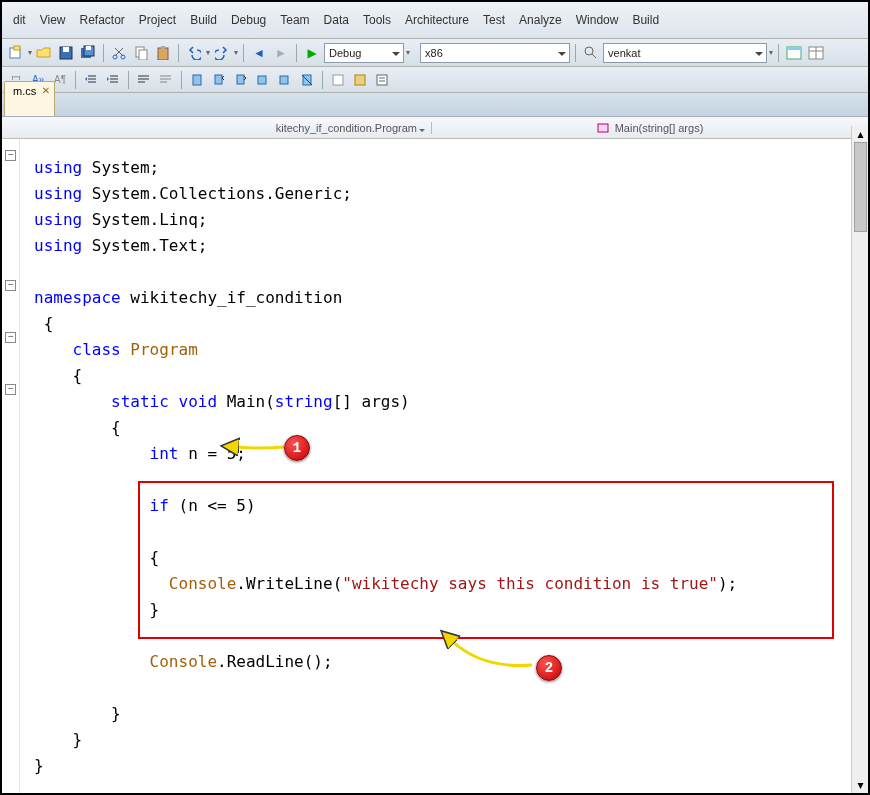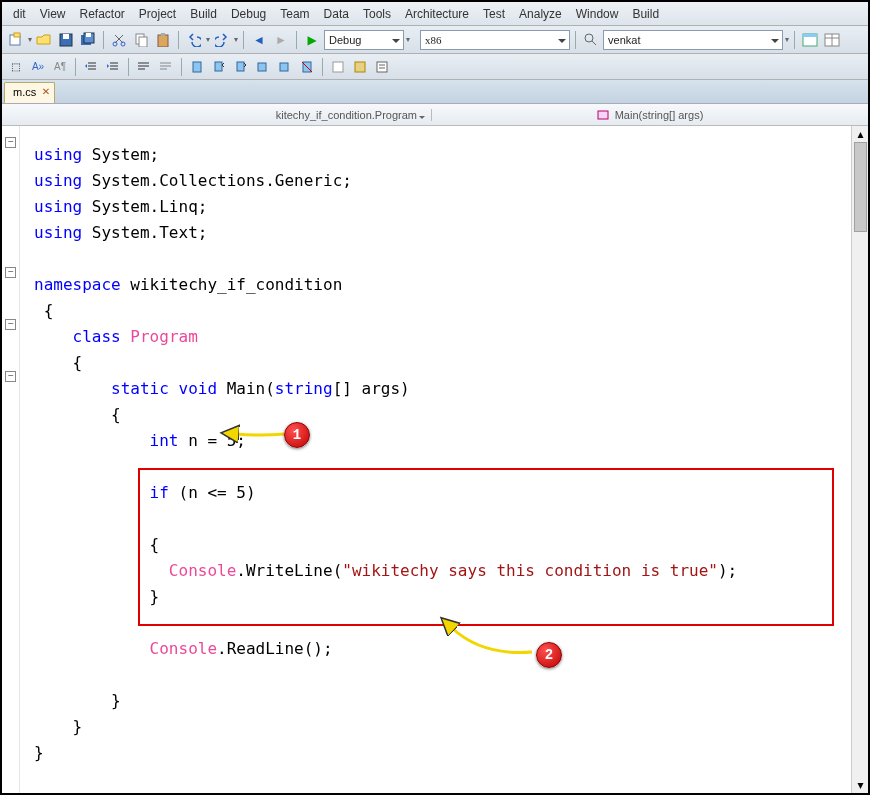--- a/index.html
+++ b/index.html
@@ -1,42 +1,42 @@
 <!DOCTYPE html>
 <html><head>
 <meta charset="utf-8">
 <style>
   * { margin:0; padding:0; box-sizing:border-box; }
   body { font-family: "Segoe UI", Tahoma, sans-serif; font-size:12px; background:#fff; width:870px; height:795px; border:2px solid #000; overflow:hidden; position:relative;}
   
-  .menubar { background:linear-gradient(#eef2f6,#dde4ec); height:24px; display:flex; align-items:center; padding:0 4px; color:#333; border-bottom:1px solid #b0b0b0;}
+  .menubar { background:linear-gradient(#eef2f6,#dde4ec); height:37px; display:flex; align-items:center; padding:0 4px; color:#333; border-bottom:1px solid #b0b0b0;}
   .menubar span { padding:0 7px; cursor:default;}
   
   .toolbar { background:linear-gradient(#e8eef4,#d7dfe8); height:28px; display:flex; align-items:center; padding:0 4px; border-bottom:1px solid #b0b0b0; gap:2px;}
   .tb-btn { width:20px; height:20px; display:flex; align-items:center; justify-content:center; border:1px solid transparent; border-radius:2px;}
   .sep { width:1px; height:18px; background:#9aa; margin:0 3px;}
   .combo { height:20px; border:1px solid #8a9bb0; background:#fff; padding:0 14px 0 4px; display:flex; align-items:center; font-size:11px; position:relative; color:#222;}
   .combo::after { content:""; position:absolute; right:3px; top:8px; border:4px solid transparent; border-top-color:#444;}
   .toolbar2 { background:linear-gradient(#e8eef4,#d7dfe8); height:26px; display:flex; align-items:center; padding:0 4px; border-bottom:1px solid #b0b0b0; gap:2px;}
   
   .tabstrip { background:linear-gradient(#d6e2ec,#c4d3e2); height:24px; display:flex; align-items:flex-end; padding-left:2px; border-bottom:1px solid #aab;}
-  .tab { background:#fdf7e3; border:1px solid #b9a96a; border-bottom:none; padding:3px 18px 5px 8px; font-size:11px; position:relative; border-radius:2px 2px 0 0;}
+  .tab { background:#fdf7e3; border:1px solid #b9a96a; border-bottom:none; padding:3px 18px 19px 8px; font-size:11px; position:relative; border-radius:2px 2px 0 0;}
   .tab .close { position:absolute; right:4px; top:3px; font-size:10px; color:#a52;}
   
   .navbar { height:22px; background:linear-gradient(#f7f9fb,#e6ebf1); border-bottom:1px solid #bbb; display:flex; align-items:center; font-size:11px; color:#555;}
   .nav-left { flex:0 0 430px; padding:0 6px; border-right:1px solid #bbb; display:flex; align-items:center; justify-content:flex-end;}
   .nav-right { flex:1; padding:0 6px; display:flex; align-items:center; gap:4px;justify-content:center;}
   .nav-drop::after{content:"";display:inline-block;border:3px solid transparent;border-top-color:#666;margin-left:2px;position:relative;top:3px;}
   
   .editor { position:relative; background:#fff; font-family: Consolas, "Courier New", monospace; font-size:16px; line-height:26px; color:#000; height:670px; overflow:hidden; padding-left:20px; padding-top:4px;}
   .gutter { position:absolute; left:0; top:0; width:18px; height:100%; background:#fff; border-right:1px solid #e6e6e6;}
   .ob { position:absolute; left:3px; width:11px; height:11px; border:1px solid #888; background:#fff; font-size:10px; line-height:9px; text-align:center; color:#555;}
   pre { margin:12px; white-space:pre; }
   .kw { color:#0000ff; }
-  .typ { color:#ec4899; }
+  .typ { color:#a16207; }
   .str { color:#a31515; }
   
   .redbox { position:absolute; border:2px solid #e10000; }
   .badge { position:absolute; width:26px; height:26px; border-radius:50%; background:radial-gradient(circle at 35% 30%, #ff5050, #c00000); color:#fff; font-weight:bold; display:flex; align-items:center; justify-content:center; font-size:14px; box-shadow:0 1px 3px rgba(0,0,0,.5); border:1px solid #800;}
   svg.arrow { position:absolute; overflow:visible; }
   .ico{display:inline-block;}
   .scrollbar-v{position:absolute;right:0;top:124px;bottom:0;width:17px;background:#f0f0f0;border-left:1px solid #ccc;}
   .scroll-thumb{position:absolute;left:2px;top:16px;width:13px;height:90px;background:#c8c8c8;border:1px solid #a0a0a0;border-radius:0;}
   .scroll-arrow{position:absolute;left:0;width:17px;height:16px;display:flex;align-items:center;justify-content:center;}
   .scroll-arrow.up{top:0;} .scroll-arrow.down{bottom:0;}
@@ -129,29 +129,29 @@
   <div class="tb-btn">
       <span style="color:#aaa;">►</span>
     </div>
   <div class="sep"></div>
   <div class="tb-btn">
       <span style="color:#0a0;">▶</span>
     </div>
   <div class="combo" style="width:80px;">Debug</div>
   <span class="ico" style="font-size:8px;color:#666;">▾</span>
   <div style="width:6px;"></div>
-  <div class="combo" style="width:150px;font-family:Liberation Serif, serif;">x86</div>
+  <div class="combo" style="width:150px;">x86</div>
   <div class="sep"></div>
   <div class="tb-btn">
       <svg width="14" height="14">
         <circle cx="5" cy="5" r="4" fill="none" stroke="#666"></circle>
         <line x1="8" y1="8" x2="12" y2="12" stroke="#666"></line>
       </svg>
     </div>
-  <div class="combo" style="width:180px;text-align:center;">venkat</div>
+  <div class="combo" style="width:164px;text-align:center;">venkat</div>
   <span class="ico" style="font-size:8px;color:#666;">▾</span>
   <div class="sep"></div>
   <div class="tb-btn">
       <svg width="16" height="14">
         <rect x="1" y="1" width="14" height="12" fill="#fff" stroke="#4a7"></rect>
         <rect x="1" y="1" width="14" height="3" fill="#8cf"></rect>
       </svg>
     </div>
   <div class="tb-btn">
       <svg width="16" height="14">

